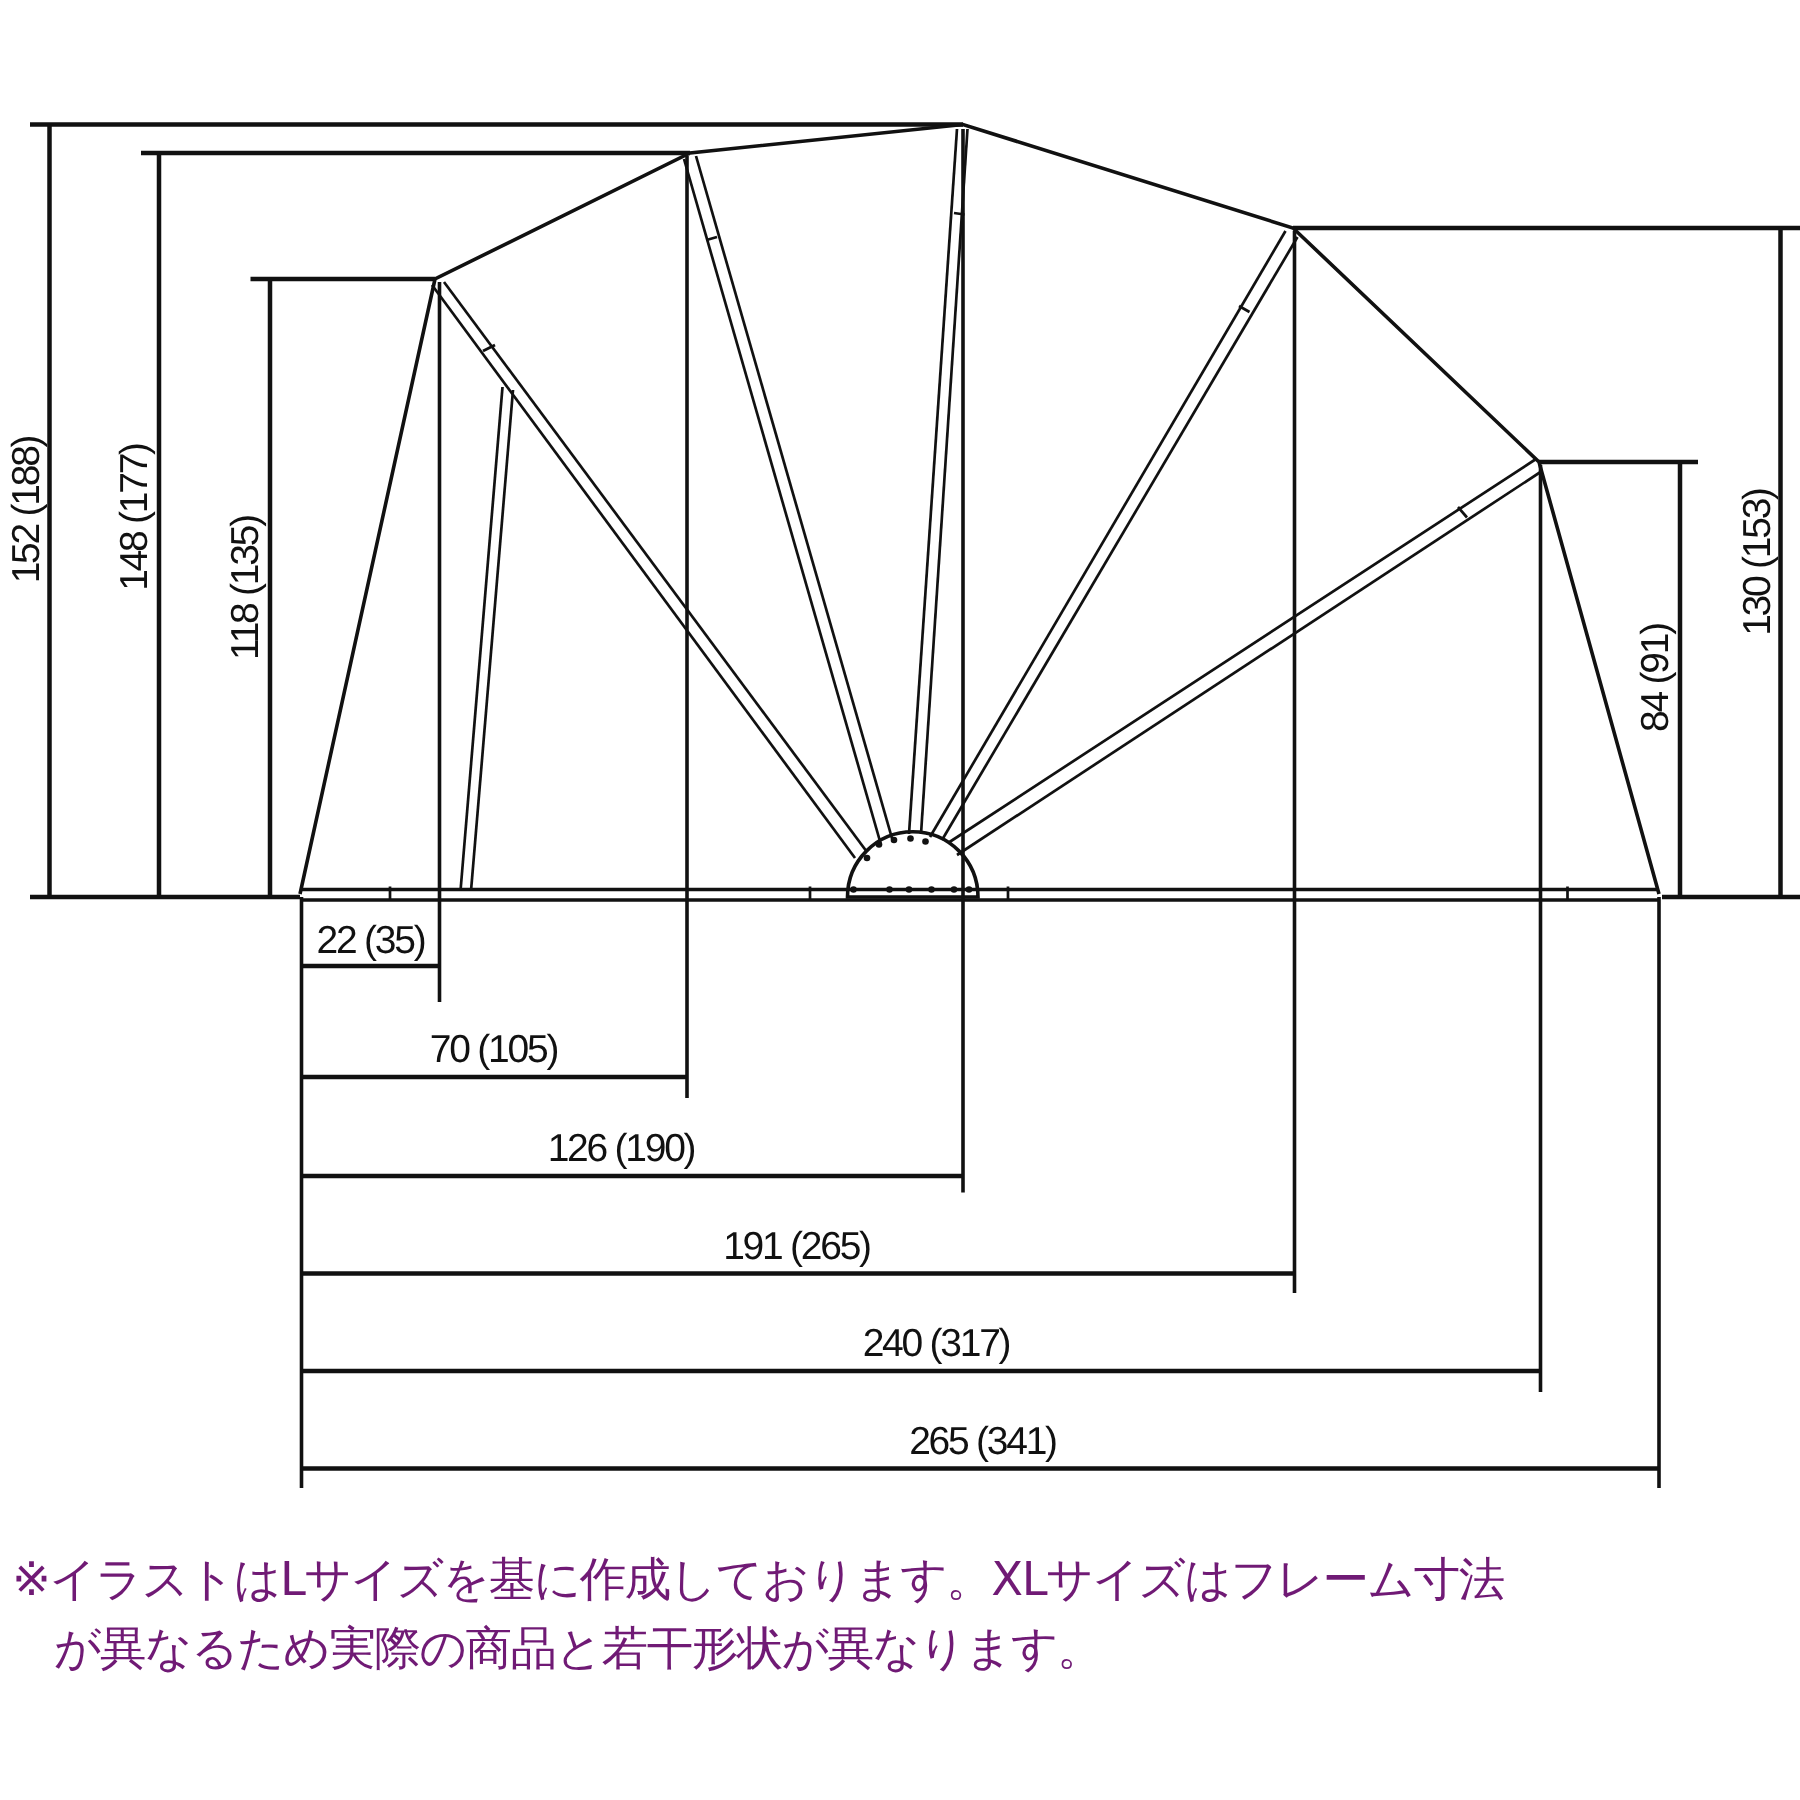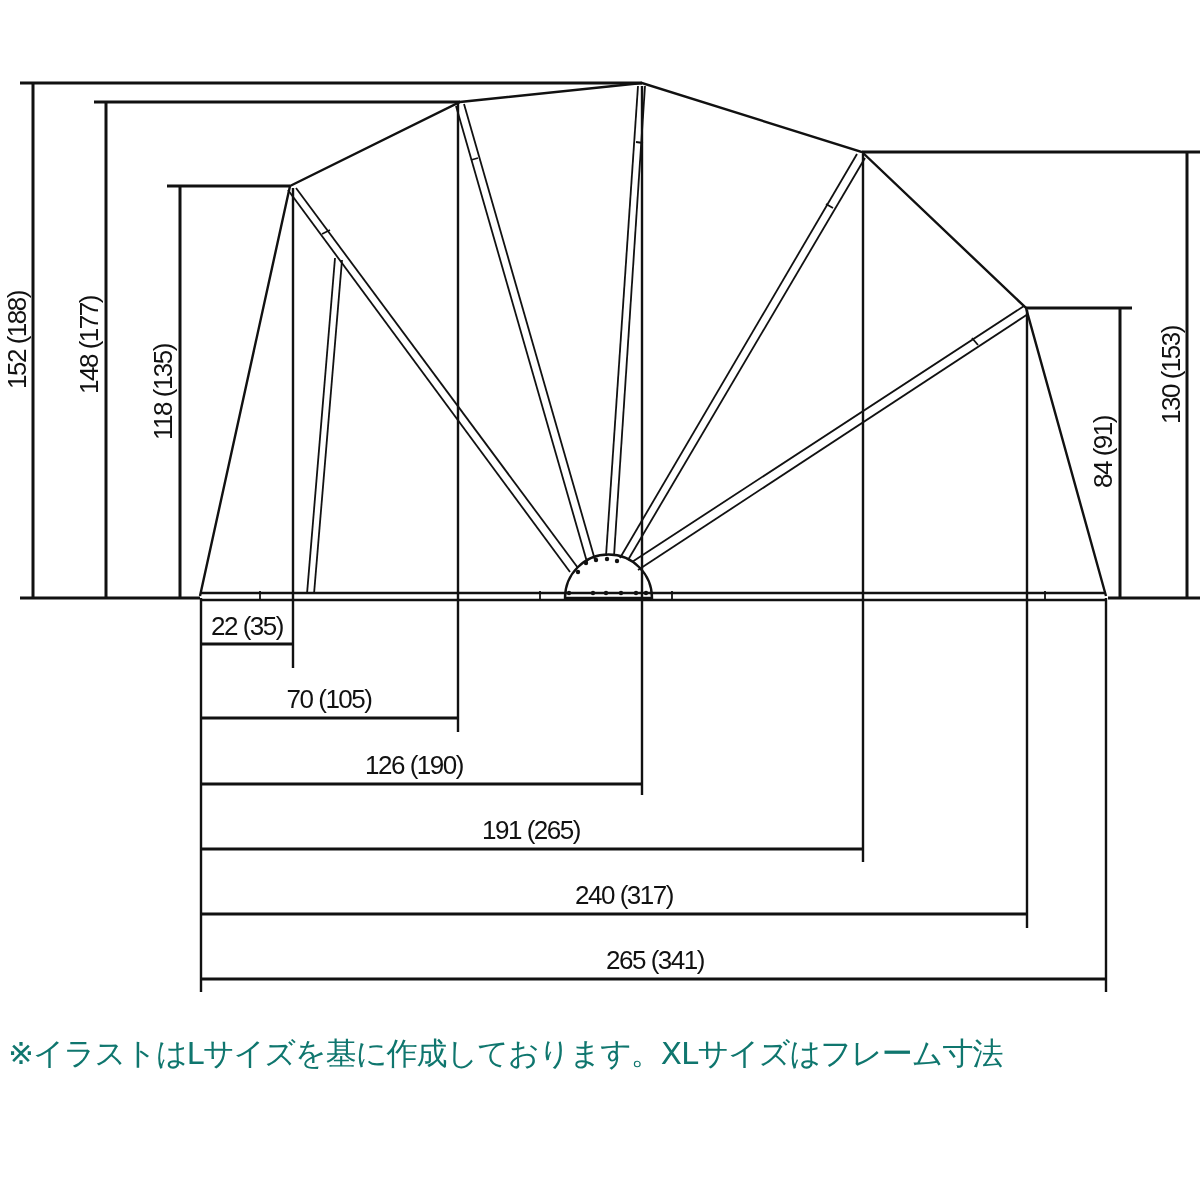--- a/index.html
+++ b/index.html
@@ -3,21 +3,21 @@
 <meta charset="utf-8">
 <style>
   html, body { margin: 0; padding: 0; background: #ffffff; }
   body { width: 1200px; height: 1200px; position: relative; overflow: hidden; font-family: "DejaVu Sans", sans-serif; }
   #drawing { position: absolute; left: 0; top: 0; width: 1200px; height: 1000px; }
   .dim { stroke: #111; stroke-width: 3; fill: none; }
   .frame { stroke: #111; stroke-width: 2.4; fill: none; }
   .frame-thin { stroke: #111; stroke-width: 1.8; fill: none; }
   .lbl { font-family: "Liberation Sans", sans-serif; font-size: 26px; fill: #111; letter-spacing: -1.5px; }
   .lbl-v { font-family: "Liberation Sans", sans-serif; font-size: 26px; fill: #111; letter-spacing: -1.5px; }
-  .note { position: absolute; left: 8px; top: 1030px; width: 1192px; font-family: "DejaVu Sans", sans-serif; font-size: 31px; line-height: 46px; color: #0f766e; letter-spacing: -1px; }
+  .note { position: absolute; left: 8px; top: 1030px; width: 1192px; font-family: "DejaVu Sans", sans-serif; font-size: 31px; line-height: 46px; color: #701a75; letter-spacing: -1px; }
   .note-line { display: block; white-space: nowrap; }
   .note-line.indent { padding-left: 28px; }
 </style>
 </head>
 <body>
 
 <svg id="drawing" viewBox="0 0 1200 1000" xmlns="http://www.w3.org/2000/svg">
 
   <g>
     <line class="dim" x1="20" y1="598" x2="200" y2="598"></line>
@@ -139,13 +139,14 @@
     <text class="lbl" x="624" y="904" text-anchor="middle">240 (317)</text>
   </g>
   <g>
     <line class="dim" x1="201" y1="979" x2="1106" y2="979"></line>
     <text class="lbl" x="655" y="969" text-anchor="middle">265 (341)</text>
   </g>
 </svg>
 
 <div class="note">
   <span class="note-line">※イラストはLサイズを基に作成しております。XLサイズはフレーム寸法</span>
+  <span class="note-line indent">が異なるため実際の商品と若干形状が異なります。</span>
 </div>
 
 </body></html>

